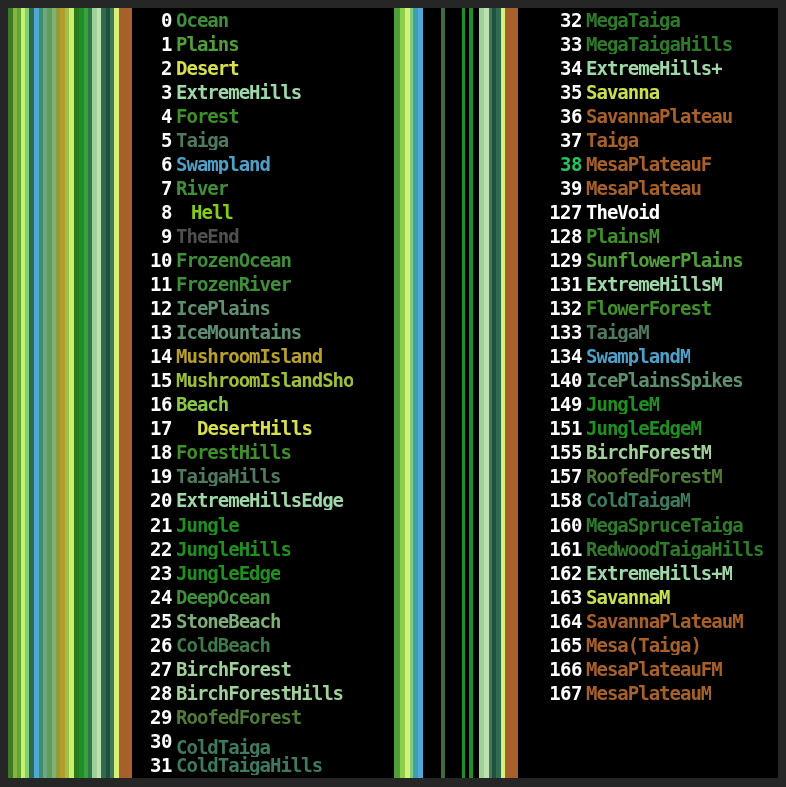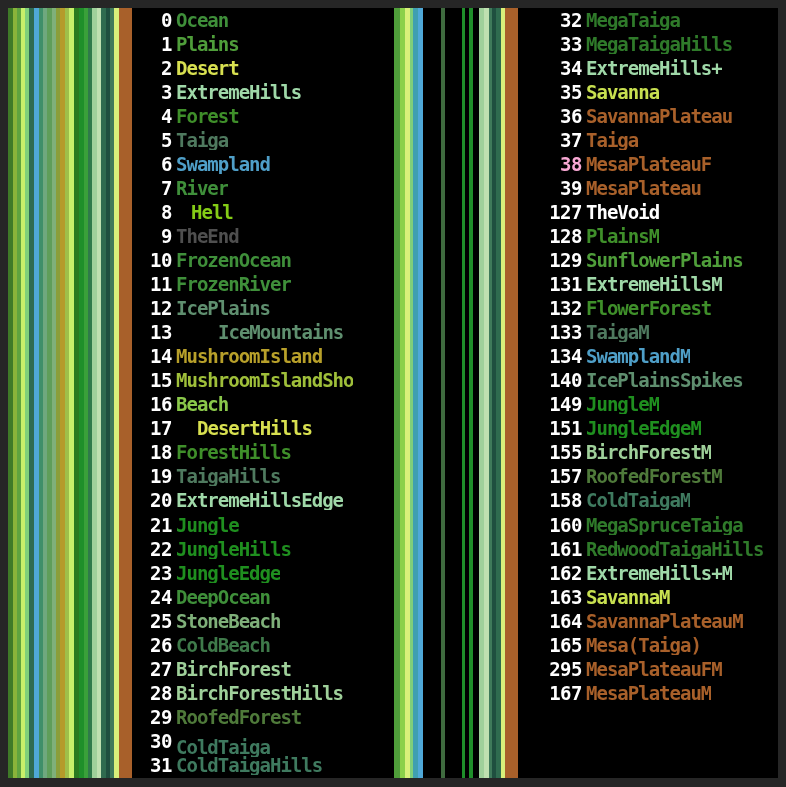--- a/index.html
+++ b/index.html
@@ -104,21 +104,21 @@
         <div class="row">
           <span class="idx" style="color: rgb(255, 255, 255);">11</span>
           <span class="nm" style="color: rgb(63, 143, 58);">FrozenRiver</span>
         </div>
         <div class="row">
           <span class="idx" style="color: rgb(255, 255, 255);">12</span>
           <span class="nm" style="color: rgb(95, 143, 111);">IcePlains</span>
         </div>
         <div class="row">
           <span class="idx" style="color: rgb(255, 255, 255);">13</span>
-          <span class="nm" style="color: rgb(95, 143, 111); margin-left: 42px;">IceMountains</span>
+          <span class="nm" style="color: rgb(95, 143, 111);">IceMountains</span>
         </div>
         <div class="row">
           <span class="idx" style="color: rgb(255, 255, 255);">14</span>
           <span class="nm" style="color: rgb(184, 160, 42);">MushroomIsland</span>
         </div>
         <div class="row">
           <span class="idx" style="color: rgb(255, 255, 255);">15</span>
           <span class="nm" style="color: rgb(159, 191, 58);">MushroomIslandSho</span>
         </div>
         <div class="row">
@@ -231,21 +231,21 @@
         </div>
         <div class="row">
           <span class="idx" style="color: rgb(255, 255, 255);">36</span>
           <span class="nm" style="color: rgb(168, 96, 42);">SavannaPlateau</span>
         </div>
         <div class="row">
           <span class="idx" style="color: rgb(255, 255, 255);">37</span>
           <span class="nm" style="color: rgb(168, 96, 42);">Taiga</span>
         </div>
         <div class="row">
-          <span class="idx" style="color: #f9a8d4;">38</span>
+          <span class="idx" style="color: #22c55e;">38</span>
           <span class="nm" style="color: rgb(168, 96, 42);">MesaPlateauF</span>
         </div>
         <div class="row">
           <span class="idx" style="color: rgb(255, 255, 255);">39</span>
           <span class="nm" style="color: rgb(168, 96, 42);">MesaPlateau</span>
         </div>
         <div class="row">
           <span class="idx" style="color: rgb(255, 255, 255);">127</span>
           <span class="nm" style="color: rgb(255, 255, 255);">TheVoid</span>
         </div>
@@ -315,21 +315,21 @@
         </div>
         <div class="row">
           <span class="idx" style="color: rgb(255, 255, 255);">164</span>
           <span class="nm" style="color: rgb(168, 96, 42);">SavannaPlateauM</span>
         </div>
         <div class="row">
           <span class="idx" style="color: rgb(255, 255, 255);">165</span>
           <span class="nm" style="color: rgb(168, 96, 42);">Mesa(Taiga)</span>
         </div>
         <div class="row">
-          <span class="idx" style="color: rgb(255, 255, 255);">295</span>
+          <span class="idx" style="color: rgb(255, 255, 255);">166</span>
           <span class="nm" style="color: rgb(168, 96, 42);">MesaPlateauFM</span>
         </div>
         <div class="row">
           <span class="idx" style="color: rgb(255, 255, 255);">167</span>
           <span class="nm" style="color: rgb(168, 96, 42);">MesaPlateauM</span>
         </div>
       </div>
 
   </div>
 </div>

